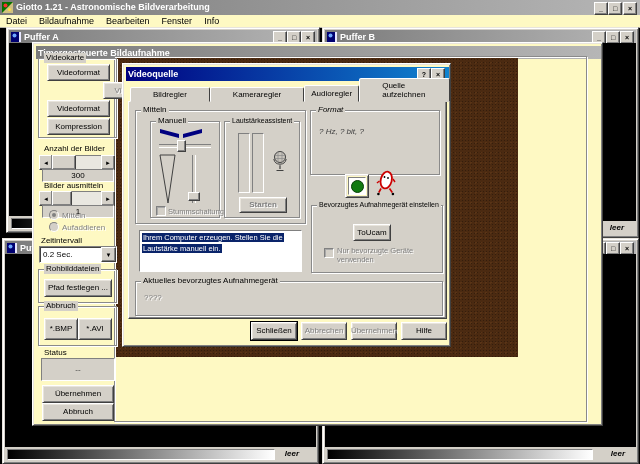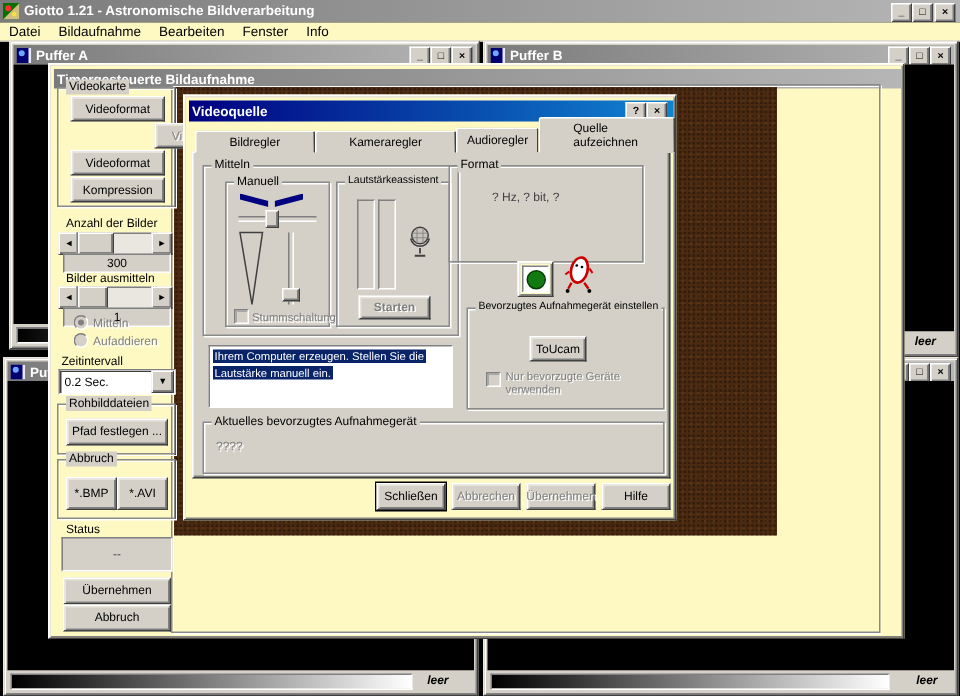--- a/index.html
+++ b/index.html
@@ -274,23 +274,23 @@
         </span>
         <div class="a btn dis" style="left:14px;top:75px;width:46px;height:14px;font-weight:bold;">Starten</div>
       </div>
     </div>
 
     <div class="a field" style="left:16px;top:166px;width:157px;height:38px;box-shadow:none;padding:1px 2px;font-size:7.5px;line-height:11px;white-space:nowrap;overflow:hidden;">
       <div><span class="hl">Ihrem Computer erzeugen. Stellen Sie die</span></div>
       <div><span class="hl">Lautstärke manuell ein.</span></div>
     </div>
 
-    <div class="a group" style="left:176px;top:46px;width:128px;height:63px;">
+    <div class="a group" style="left:187px;top:46px;width:128px;height:63px;font-style:italic;">
       <span class="glabel">Format</span>
-      <span class="a lbl" style="left:8px;top:16px;color:#404040;margin-left:20px;">? Hz, ? bit, ?</span>
+      <span class="a lbl" style="left:8px;top:16px;color:#404040;">? Hz, ? bit, ?</span>
     </div>
 
     <div class="a face out" style="left:222px;top:110px;width:22px;height:22px;">
       <div class="a sunkflat" style="left:2px;top:2px;width:16px;height:16px;background:#fff;display:flex;align-items:center;justify-content:center;">
         <span style="width:11px;height:11px;border-radius:50%;background:#117a11;border:1px solid #063f06;display:inline-block;"></span>
       </div>
     </div>
     <span class="a" style="left:252px;top:105px;">
       <svg width="22" height="28" viewBox="0 0 22 28">
         <g transform="rotate(14 11 12)">

